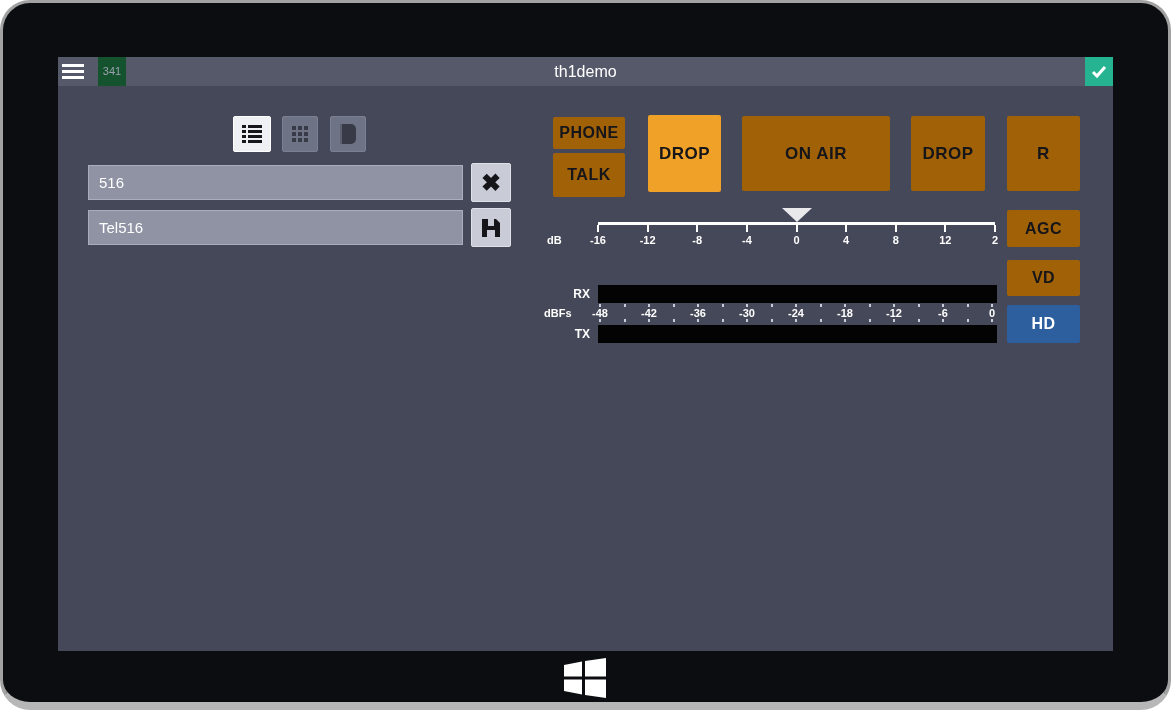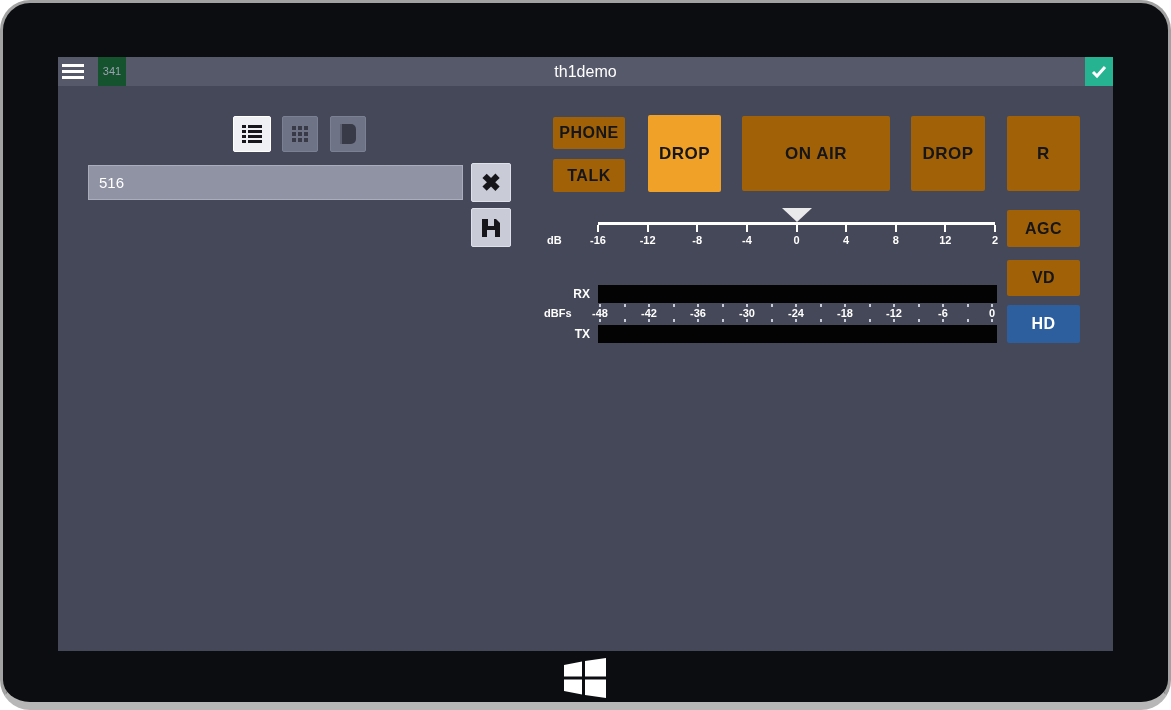--- a/index.html
+++ b/index.html
@@ -130,31 +130,32 @@
         <path d="M3,0 h9 a5,5 0 0 1 5,5 v10 a5,5 0 0 1 -5,5 h-9 z"></path>
         <rect x="1" y="0" width="2" height="20" fill="#5b5f70"></rect>
       </svg>
     </div>
 
     <input class="field" style="left: 30px; top: 108px;" type="text" value="516">
     <div class="iconbtn" style="left:413px; top:106px;">
       <span class="xglyph">✖</span>
     </div>
 
+    <input class="field" style="left: 30px; top: 153px;" type="text" value="Tel516">
     <div class="iconbtn" style="left:413px; top:151px;">
       <svg width="20" height="20" viewBox="0 0 20 20">
         <path d="M1,1 h14 l4,4 v14 h-18 z" fill="#15151a"></path>
         <rect x="7" y="1" width="6" height="7" fill="#c9cbd6"></rect>
         <rect x="6" y="12" width="8" height="7" fill="#c9cbd6"></rect>
       </svg>
     </div>
 
 
     <div class="cbtn small" style="left:495px; top:60px; width:72px; height:32px;">PHONE</div>
-    <div class="cbtn small" style="left:495px; top:102px; width:72px; height:33px;">TALK</div>
+    <div class="cbtn small" style="left:495px; top:96px; width:72px; height:44px;">TALK</div>
     <div class="cbtn big orange" style="left:590px; top:58px; width:73px; height:77px;">DROP</div>
     <div class="cbtn big" style="left:684px; top:59px; width:148px; height:75px;">ON AIR</div>
     <div class="cbtn big" style="left:853px; top:59px; width:74px; height:75px;">DROP</div>
     <div class="cbtn big" style="left:949px; top:59px; width:73px; height:75px;">R</div>
     <div class="cbtn small" style="left:949px; top:153px; width:73px; height:37px;">AGC</div>
     <div class="cbtn small" style="left:949px; top:203px; width:73px; height:36px;">VD</div>
     <div class="cbtn small blue" style="left:949px; top:248px; width:73px; height:38px;">HD</div>
 
     <div class="unitlabel" style="left:489px; top:177px; width:38px;">dB</div>
     <div class="gain">

